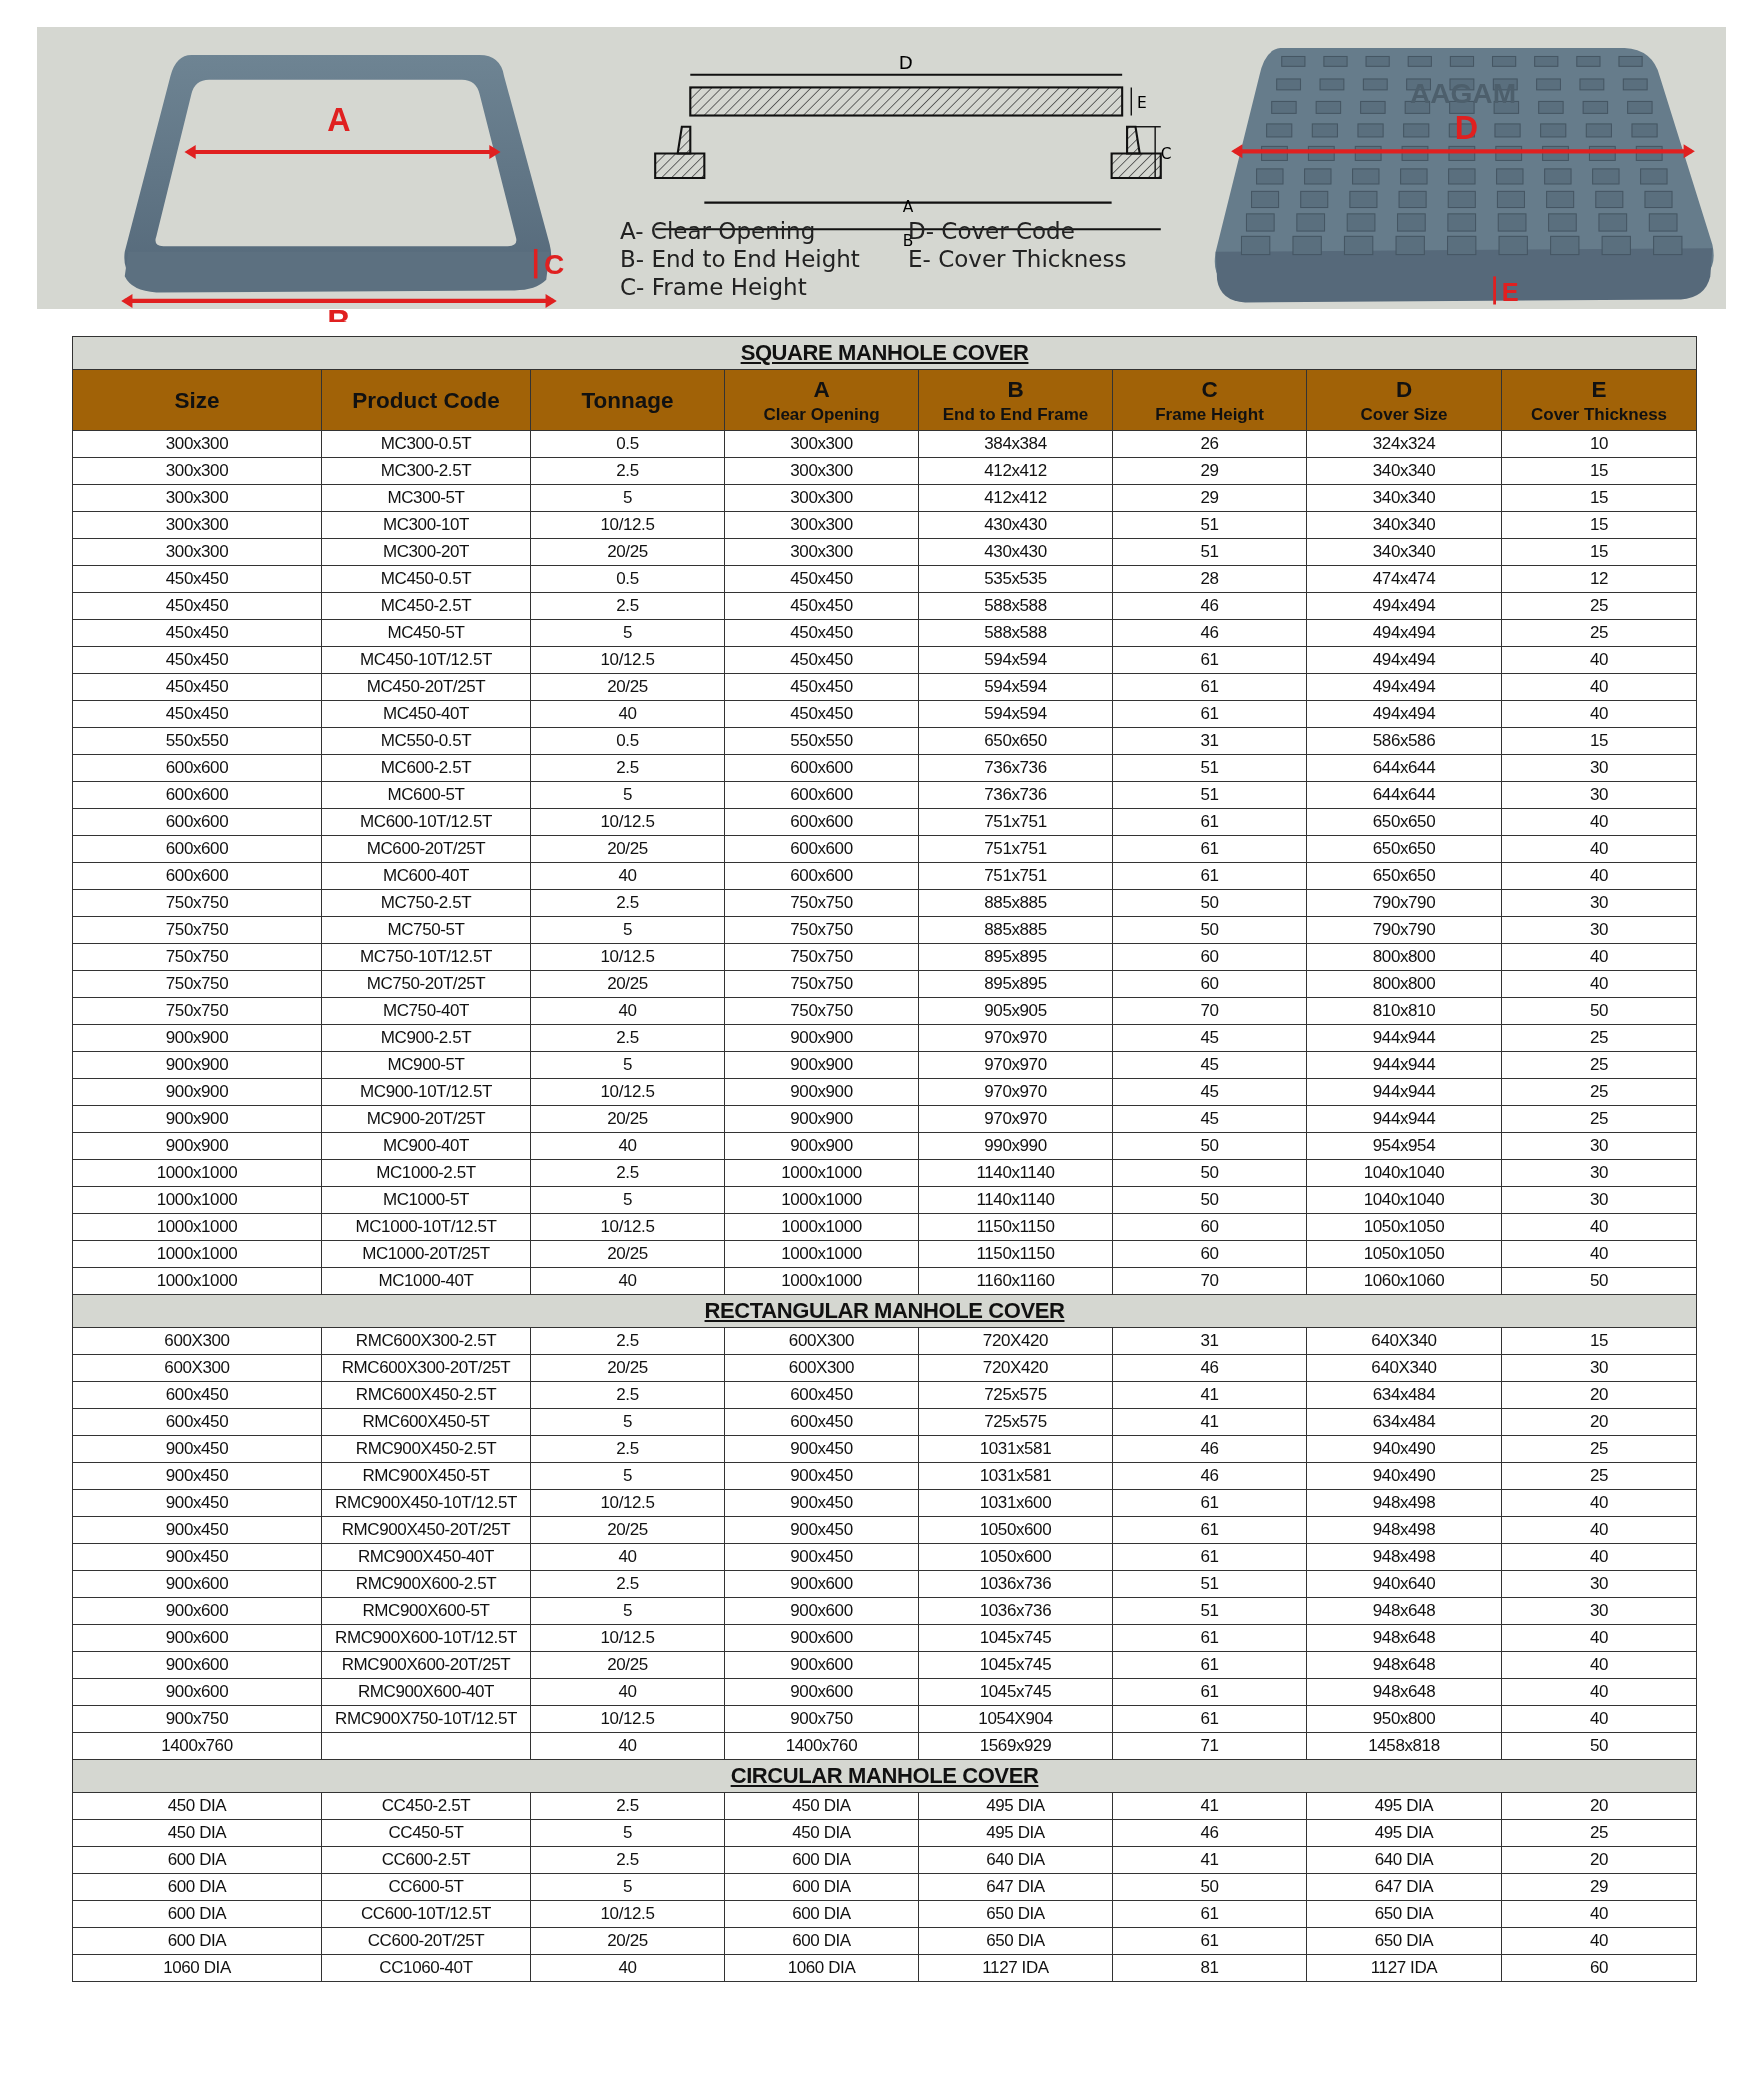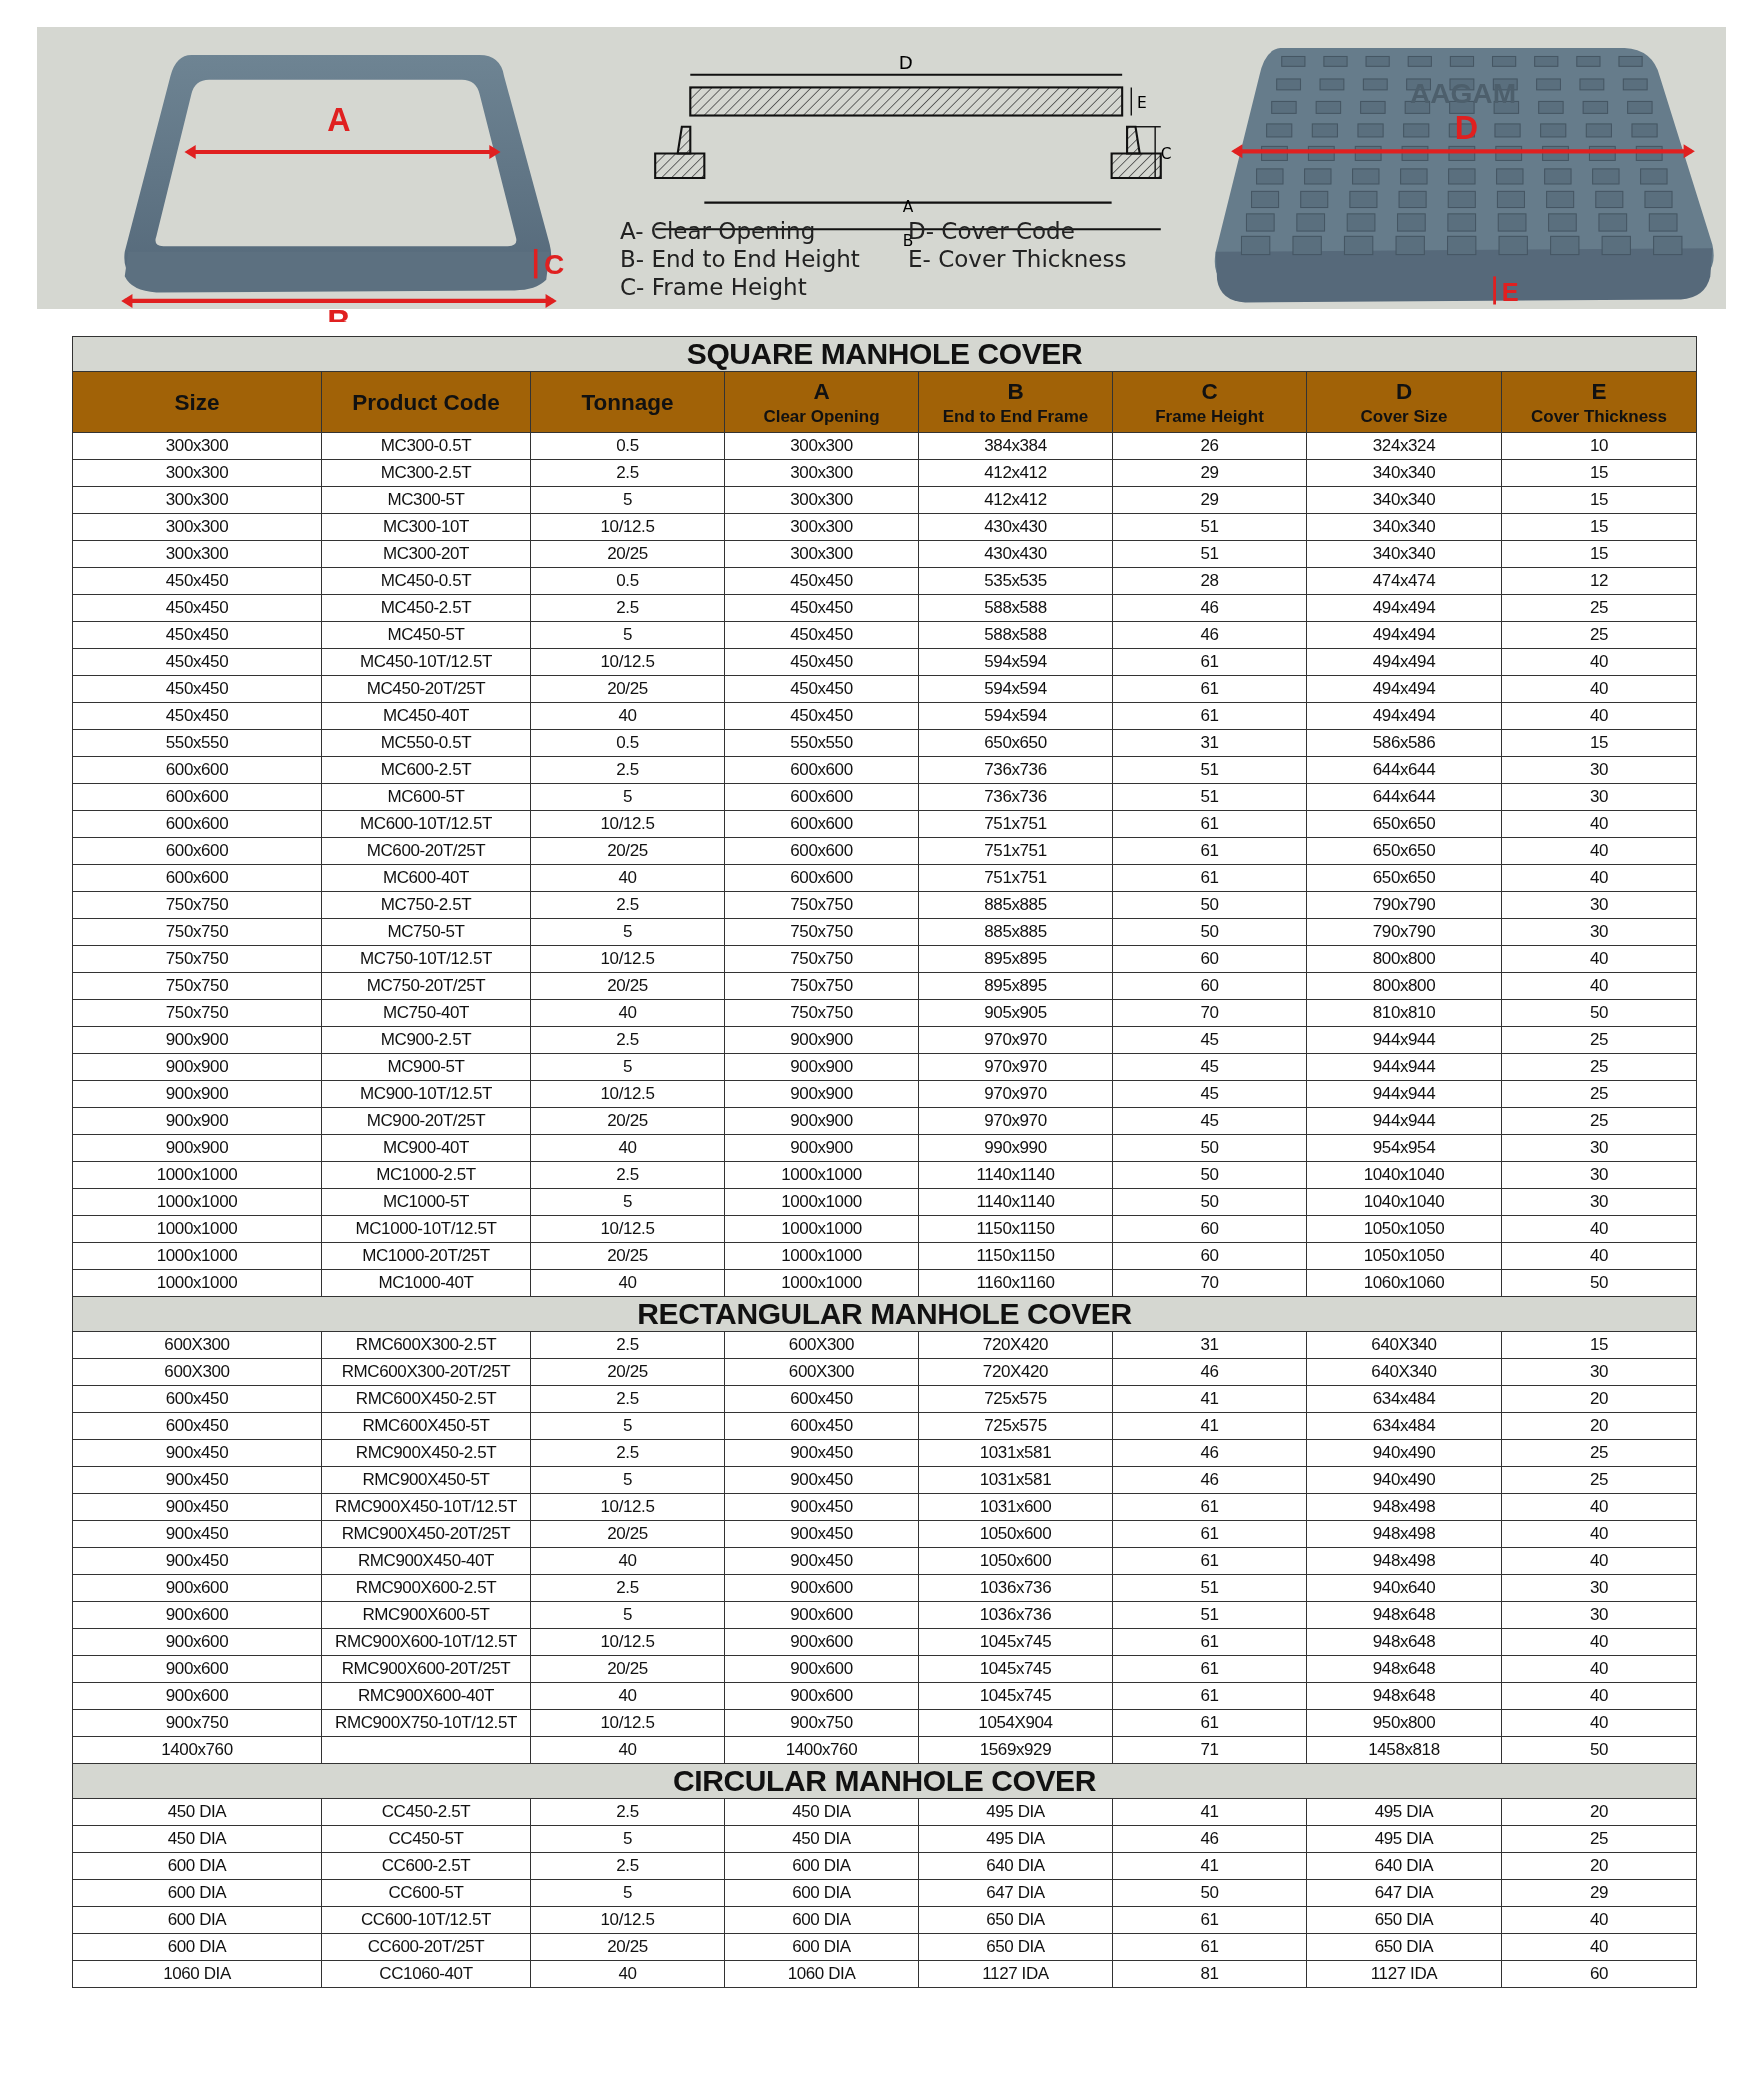--- a/index.html
+++ b/index.html
@@ -8,21 +8,21 @@
   .frame-fig { position:absolute; left:49px; top:14px; width:506px; height:281px; }
   .section-fig { position:absolute; left:562px; top:14px; width:632px; height:267px; }
   .cover-fig { position:absolute; left:1166px; top:7px; width:520px; height:274px; }
   .legend { position:absolute; left:583px; top:190px; width:562px; font-family:"DejaVu Sans", sans-serif; font-size:23px; color:#222; line-height:28px; }
   .legend .col { position:absolute; top:0; }
   .legend .col.left { left:0; }
   .legend .col.right { left:288px; }
   .table-wrap { position:absolute; left:72px; top:336px; width:1623px; }
   table { border-collapse:collapse; width:1623px; table-layout:fixed; font-family:"Liberation Sans", sans-serif; }
   td, th { border:1.4px solid #333; text-align:center; padding:0; overflow:hidden; white-space:nowrap; }
-  tr.section-row td { background:#d5d7d1; font-weight:bold; font-size:30px; height:32px; letter-spacing:-0.4px; }
+  tr.section-row td { background:#d5d7d1; font-weight:bold; font-size:22px; height:32px; letter-spacing:-0.4px;text-decoration:underline; }
   tr.head-row th { background:#a16207; font-weight:bold; height:60px; vertical-align:middle; }
   tr.head-row th .big { font-size:22.5px; display:block; line-height:25px; }
   tr.head-row th .letter { font-size:22.5px; display:block; line-height:28px; }
   tr.head-row th .sub { font-size:17px; display:block; line-height:21px; }
   tr.data-row td { font-size:17px; height:26px; line-height:26px; font-weight:normal; letter-spacing:-0.4px; }
   .red { fill:#e02020; }
 </style>
 </head>
 <body>
 

